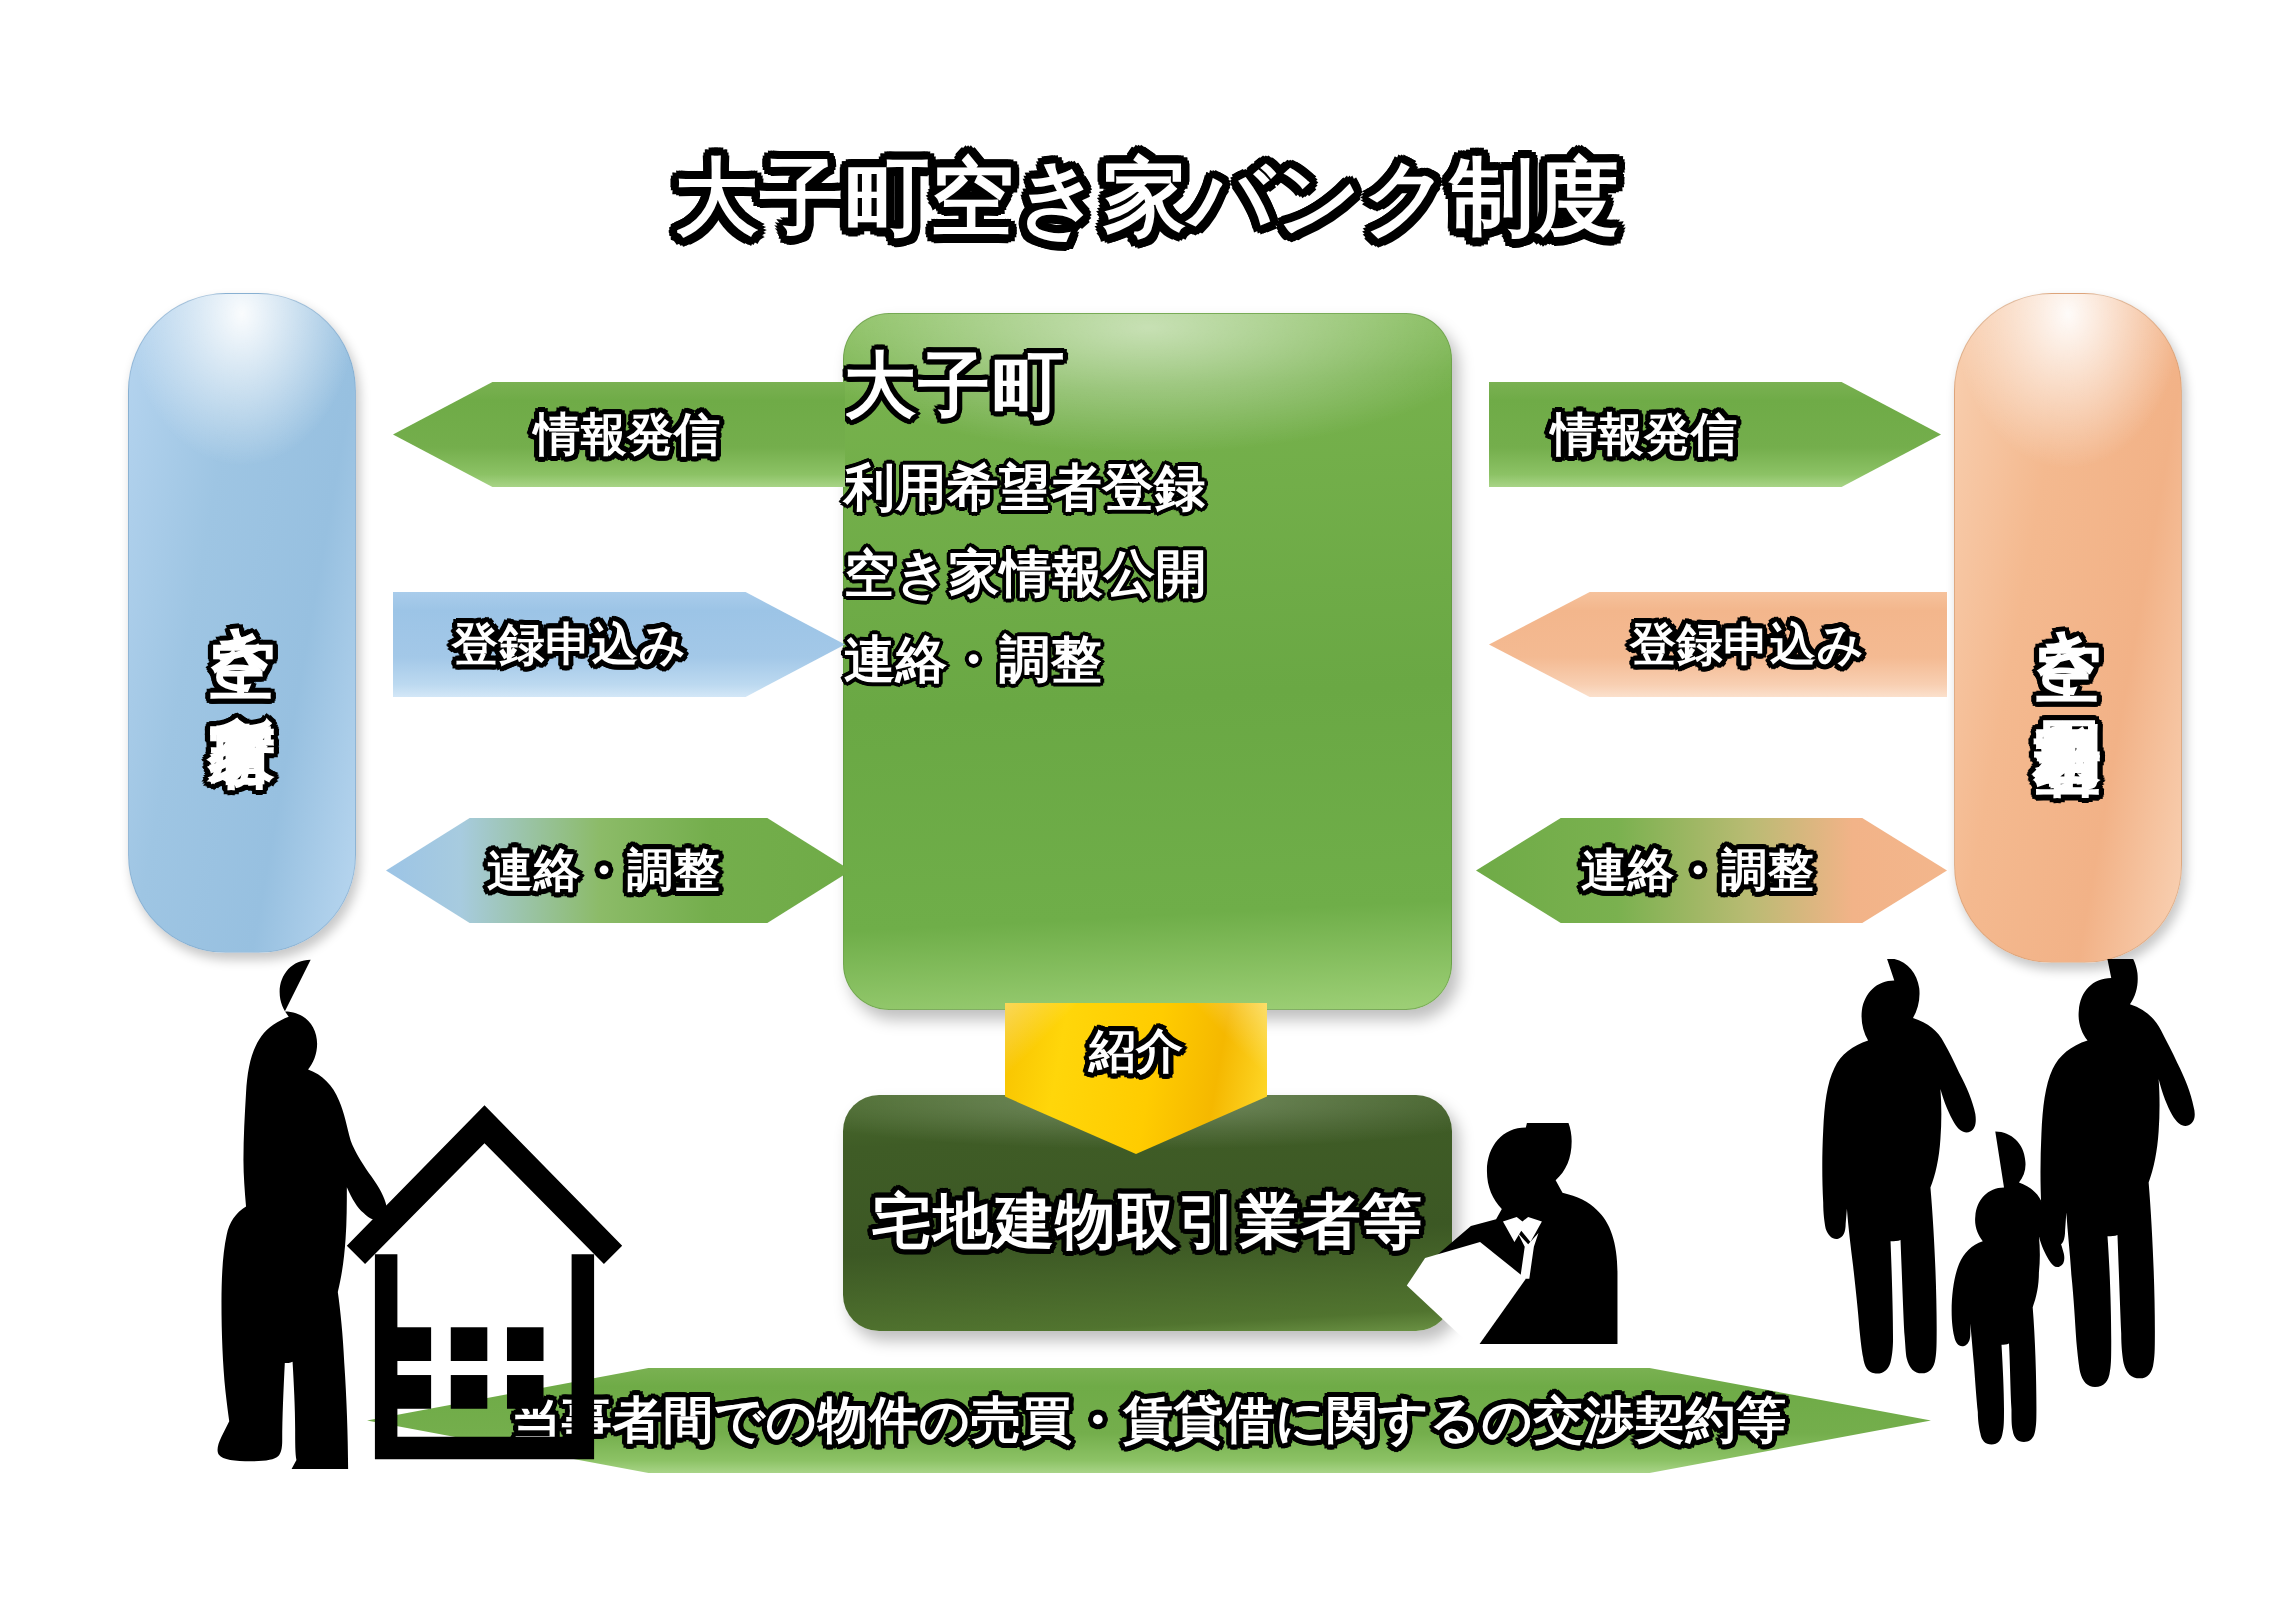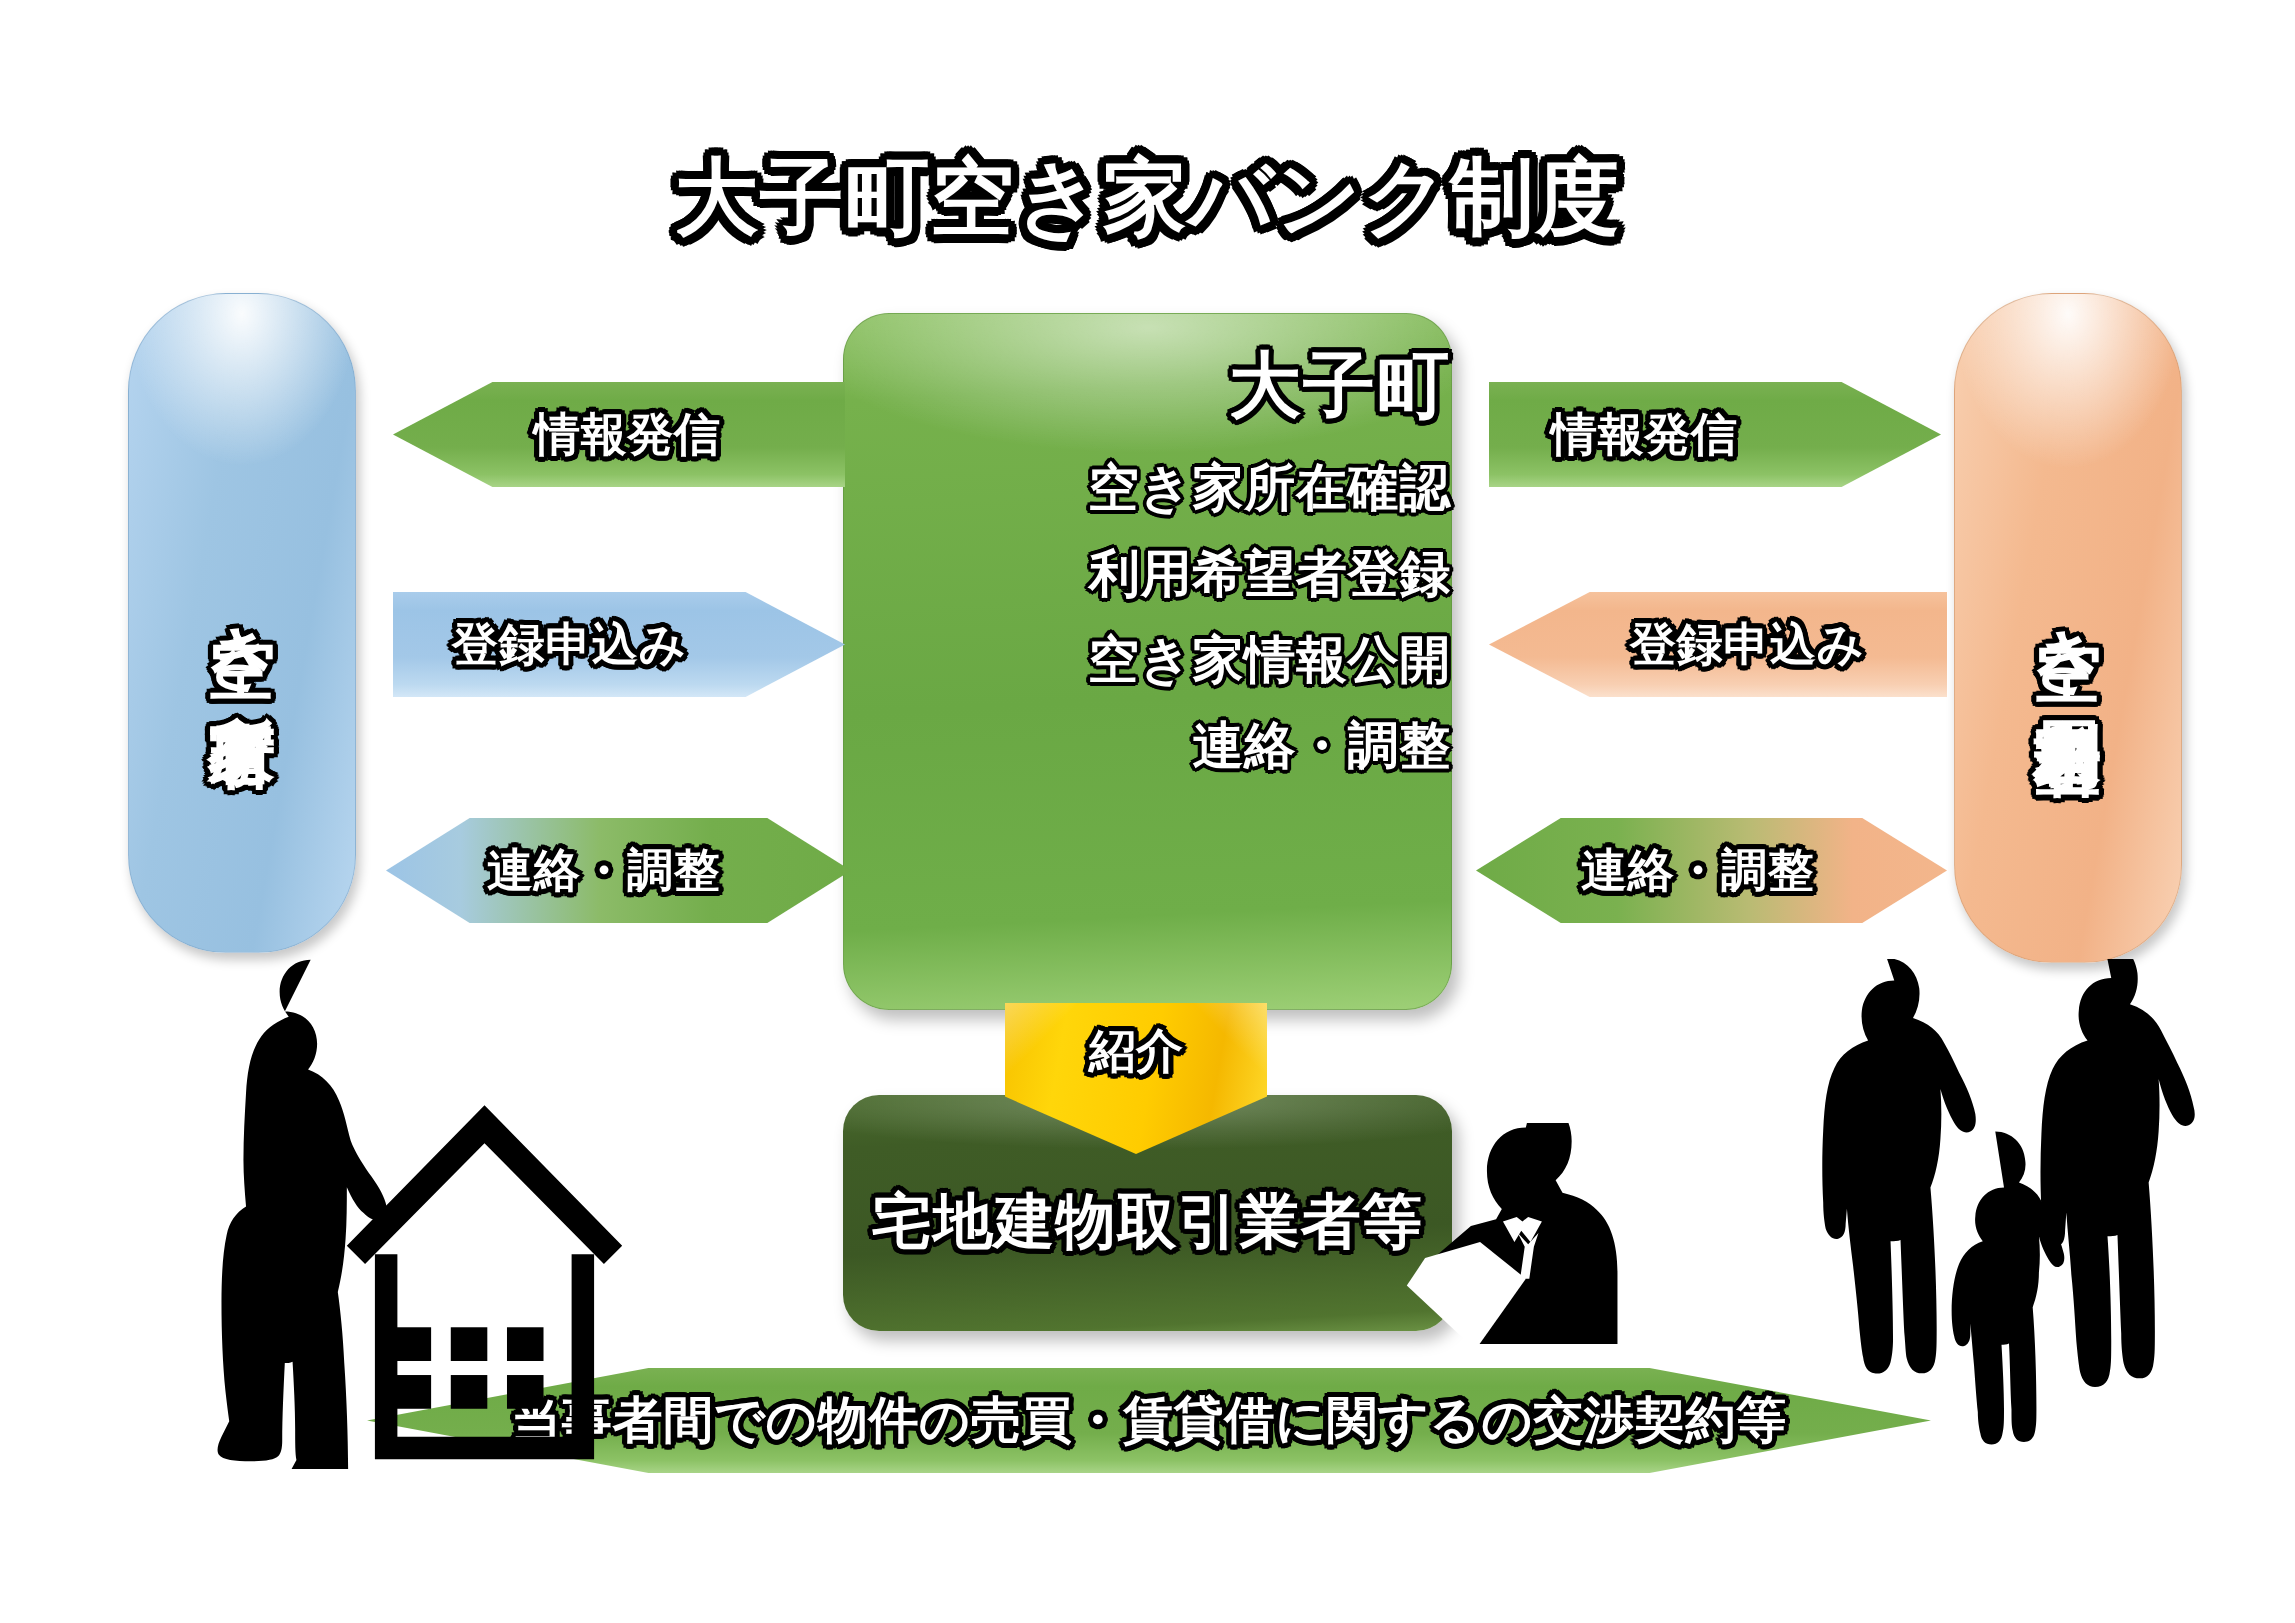--- a/index.html
+++ b/index.html
@@ -75,21 +75,21 @@
 
   
   #town-box{
     position:absolute;left:843px;top:313px;width:609px;height:697px;
     border-radius:46px;
     background:
       radial-gradient(ellipse 130% 40% at 50% 2%, rgba(255,255,255,.55) 0%, rgba(255,255,255,0) 45%),
       linear-gradient(177deg,#8ac060 0%,#76b14c 12%,#6aa844 55%,#6fae49 85%,#9ed077 100%);
     box-shadow:6.5px 9.2px 14.4px rgba(0,0,0,.25);
     border:0.7px solid rgba(90,140,60,.5);
-    display:flex;flex-direction:column;align-items:flex-end;
+    display:flex;flex-direction:column;align-items:flex-start;
     padding-top:23.6px;box-sizing:border-box;
   }
   #town-heading{font-size:72px;margin-bottom:11.8px;letter-spacing:2px;}
   .town-line{font-size:51px;margin:8.5px 0;letter-spacing:0.7px;}
 
   
   #realtor-box{
     position:absolute;left:843px;top:1095px;width:609px;height:236px;
     border-radius:36px;
     background:
@@ -174,21 +174,20 @@
   <div class="pill" id="owner-pill">
     <div class="vlabel ol">空き家所有者</div>
   </div>
 
   <div class="pill" id="seeker-pill">
     <div class="vlabel ol">空き家利用希望者</div>
   </div>
 
   <div id="town-box">
     <div id="town-heading" class="ol">大子町</div>
-    <div class="town-line ol-thin">空き家所在確認</div>
     <div class="town-line ol-thin">利用希望者登録</div>
     <div class="town-line ol-thin">空き家情報公開</div>
     <div class="town-line ol-thin">連絡・調整</div>
   </div>
 
   <div id="realtor-box">
     <div id="realtor-label" class="ol">宅地建物取引業者等</div>
   </div>
 
   <div id="intro-banner">

